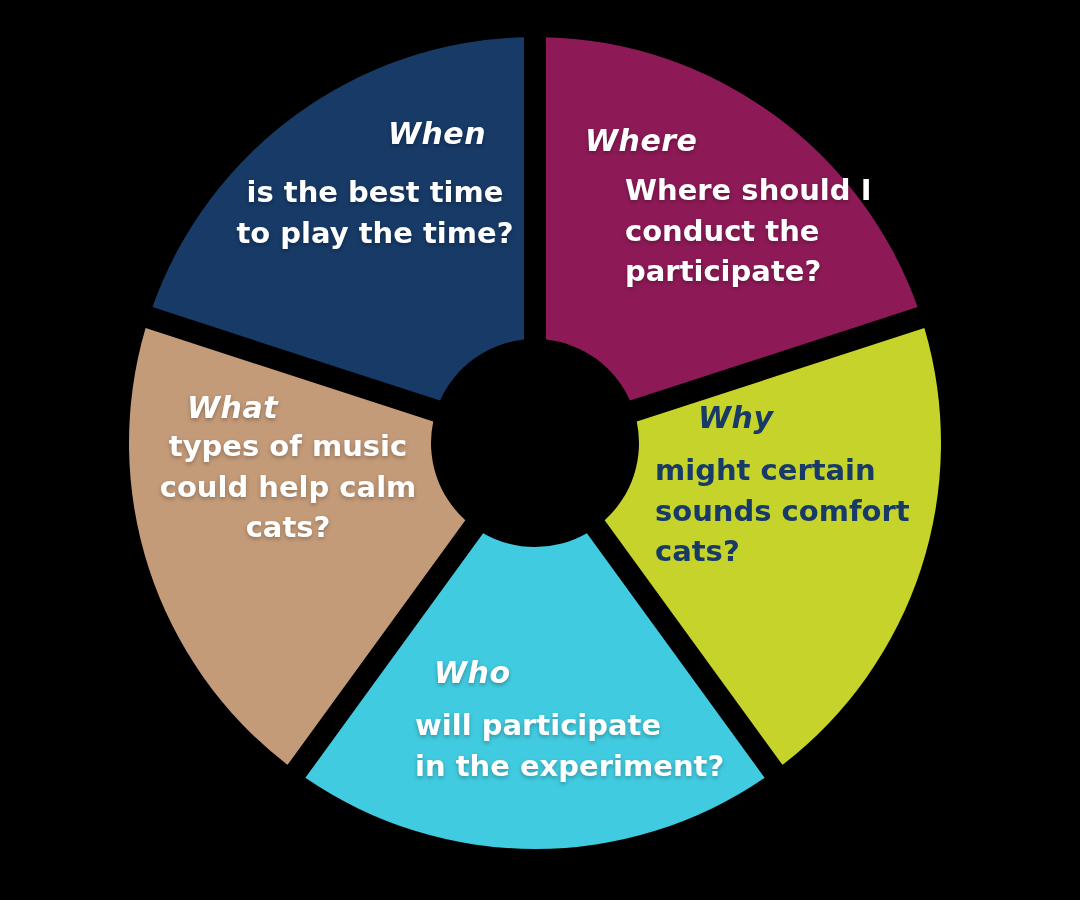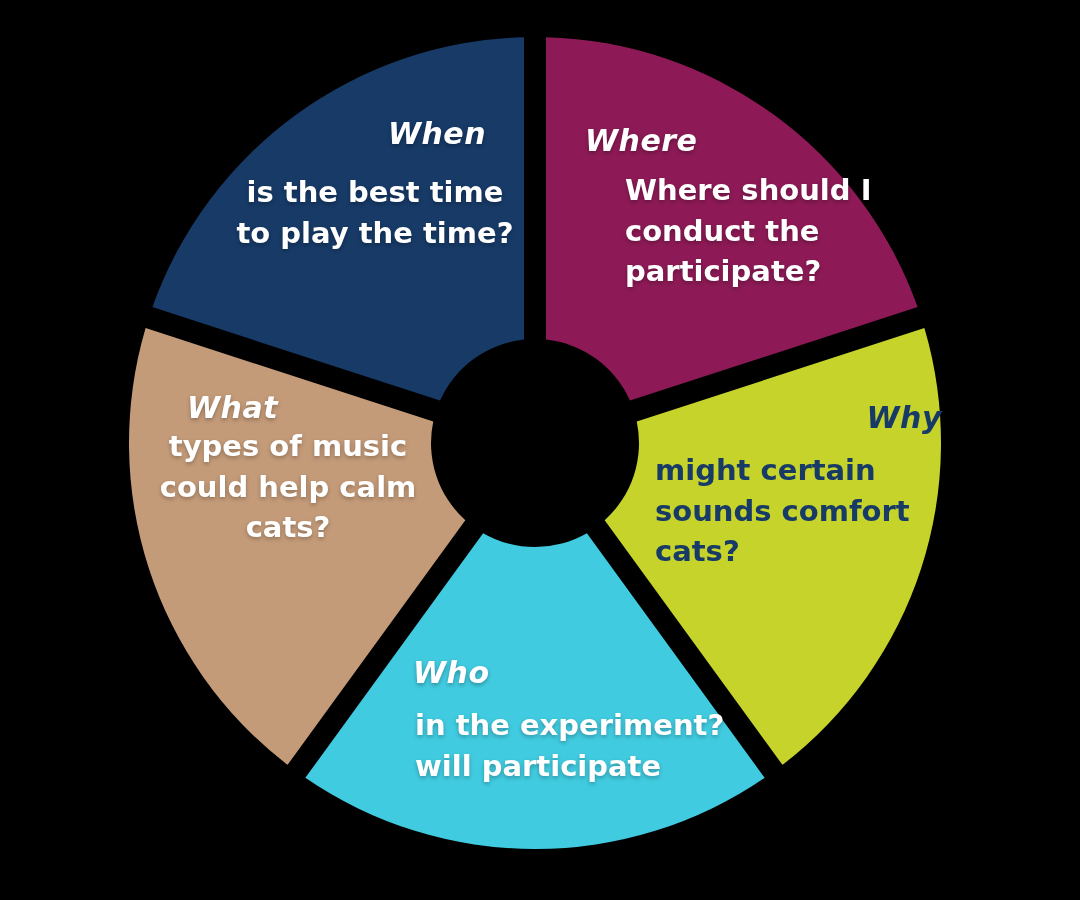--- a/index.html
+++ b/index.html
@@ -35,25 +35,25 @@
     color: #ffffff;
     text-shadow: 0 2px 4px rgba(0,0,0,0.28);
   }
   .seg-body div { white-space: nowrap; }
 
   
   .where-title { left: 585px; top: 116px; text-align: left; }
   .where-body  { left: 585px; top: 170px; width: 280px; text-align: left; margin-left: 40px; }
 
   
-  .why-title   { left: 732px; top: 400px; width: 210px; text-align: right; text-shadow: none; }
+  .why-title   { left: 698px; top: 400px; width: 210px; text-align: left; text-shadow: none; }
   .why-body    { left: 655px; top: 450px; width: 270px; text-align: left; text-shadow: none; }
 
   
-  .who-title   { left: 413px; top: 655px; text-align: center; }
+  .who-title   { left: 434px; top: 655px; text-align: center; }
   .who-body    { left: 415px; top: 705px; width: 320px; text-align: left; }
 
   
   .what-title  { left: 146px; top: 390px; text-align: left; margin-left: 41px; }
   .what-body   { left: 148px; top: 426px; width: 280px; text-align: center; }
 
   
   .when-title  { left: 337px; top: 116px; width: 200px; text-align: center; }
   .when-body   { left: 225px; top: 172px; width: 300px; text-align: center; }
 </style>
@@ -79,22 +79,22 @@
 
   <div class="seg-title why-title" style="color: rgb(23, 58, 103);">Why</div>
   <div class="seg-body why-body" style="color: rgb(23, 58, 103);">
     <div>might certain</div>
     <div>sounds comfort</div>
     <div>cats?</div>
   </div>
 
   <div class="seg-title who-title" style="color: rgb(255, 255, 255);">Who</div>
   <div class="seg-body who-body" style="color: rgb(255, 255, 255);">
+    <div>will participate</div>
     <div>in the experiment?</div>
-    <div>will participate</div>
   </div>
 
   <div class="seg-title what-title" style="color: rgb(255, 255, 255);">What</div>
   <div class="seg-body what-body" style="color: rgb(255, 255, 255);">
     <div>types of music</div>
     <div>could help calm</div>
     <div>cats?</div>
   </div>
 
   <div class="seg-title when-title" style="color: rgb(255, 255, 255);">When</div>

